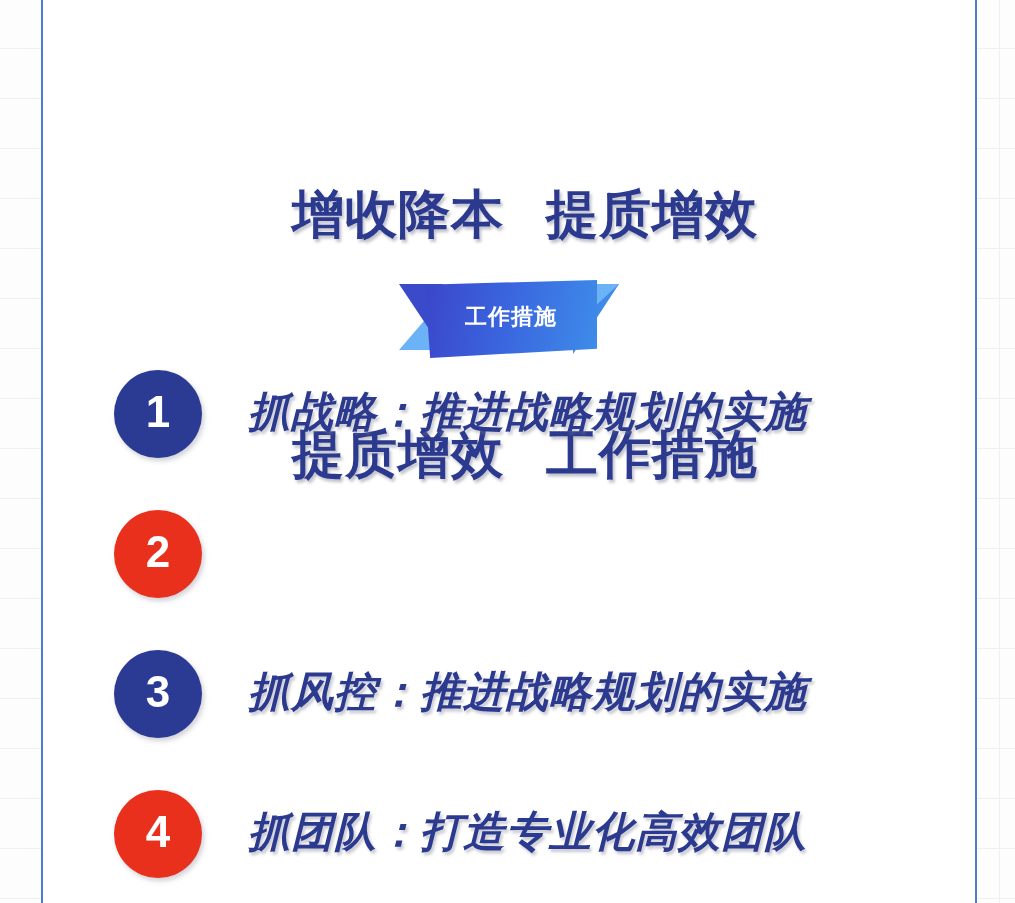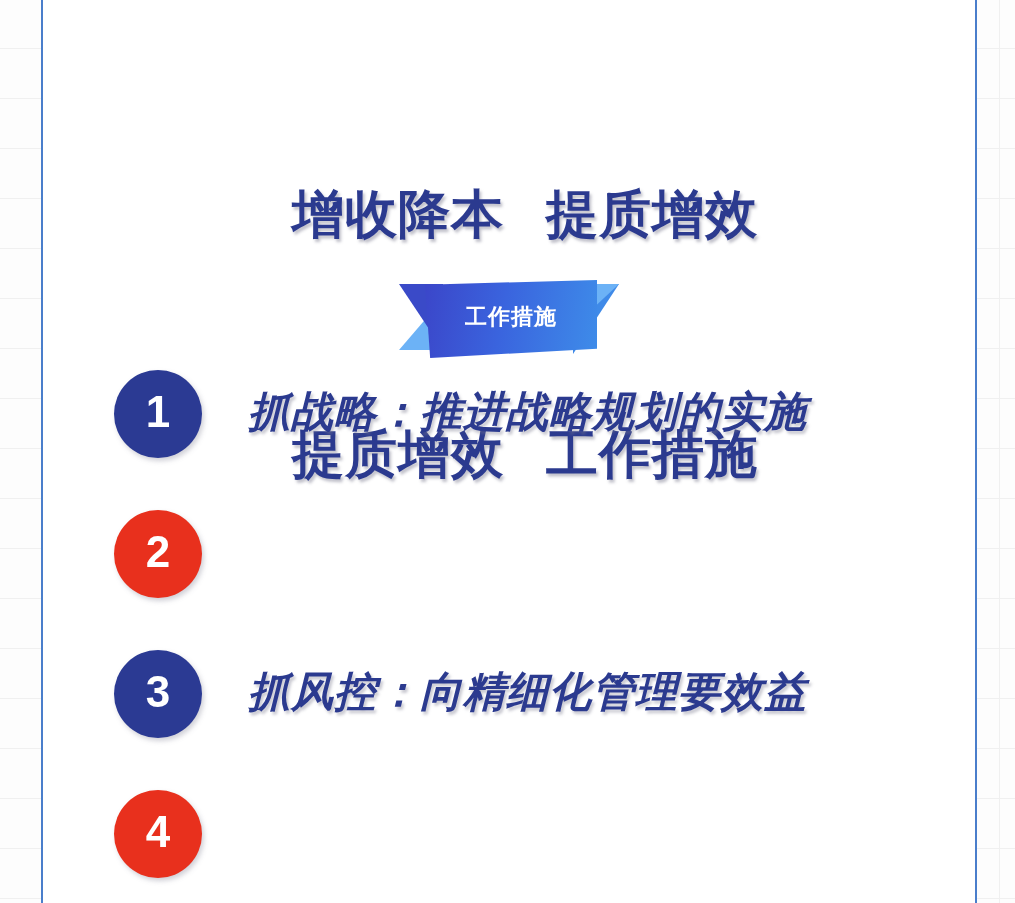--- a/index.html
+++ b/index.html
@@ -240,25 +240,26 @@
       <div class="measure-row">
         <div class="measure-badge red">
           <span class="measure-num">2</span>
         </div>
       </div>
 
       <div class="measure-row">
         <div class="measure-badge navy">
           <span class="measure-num">3</span>
         </div>
-        <div class="measure-text">抓风控：向精细化管理要效益</div>
+        <div class="measure-text">抓风控：推进战略规划的实施</div>
       </div>
 
       <div class="measure-row">
         <div class="measure-badge red">
           <span class="measure-num">4</span>
         </div>
+        <div class="measure-text">抓团队：打造专业化高效团队</div>
       </div>
 
     </div>
 
   </div>
 </div>
 
 </body></html>

